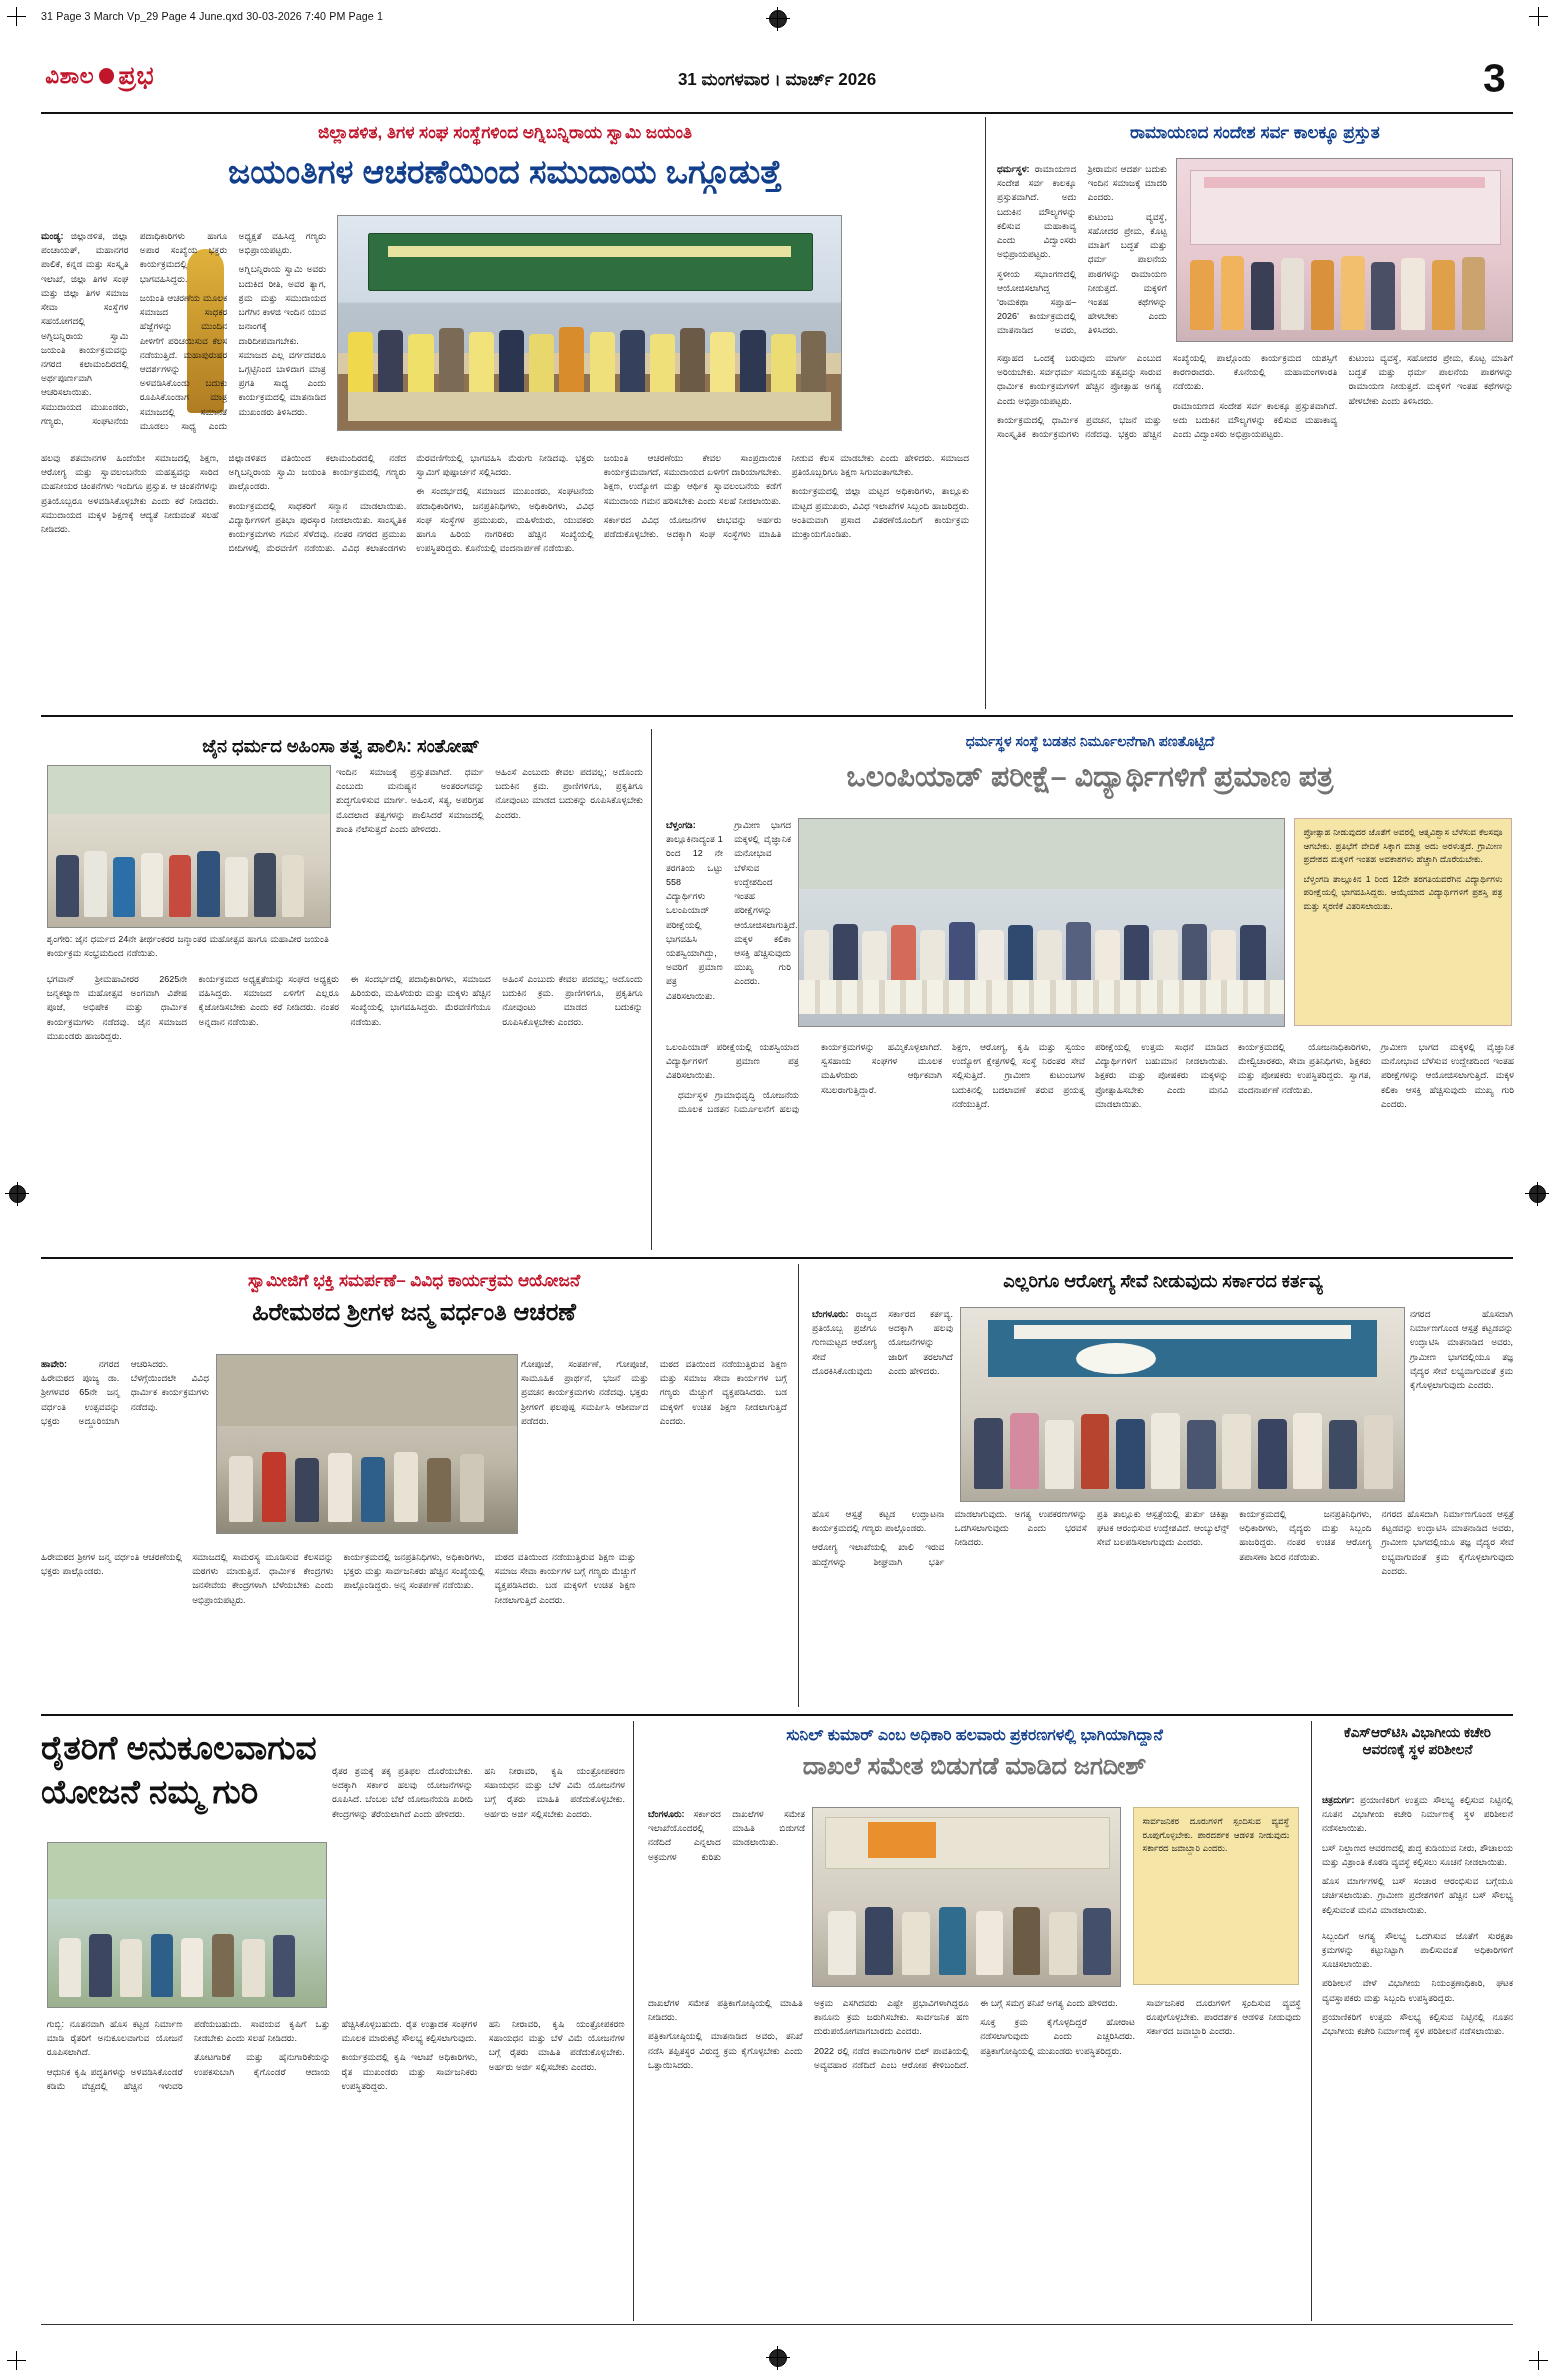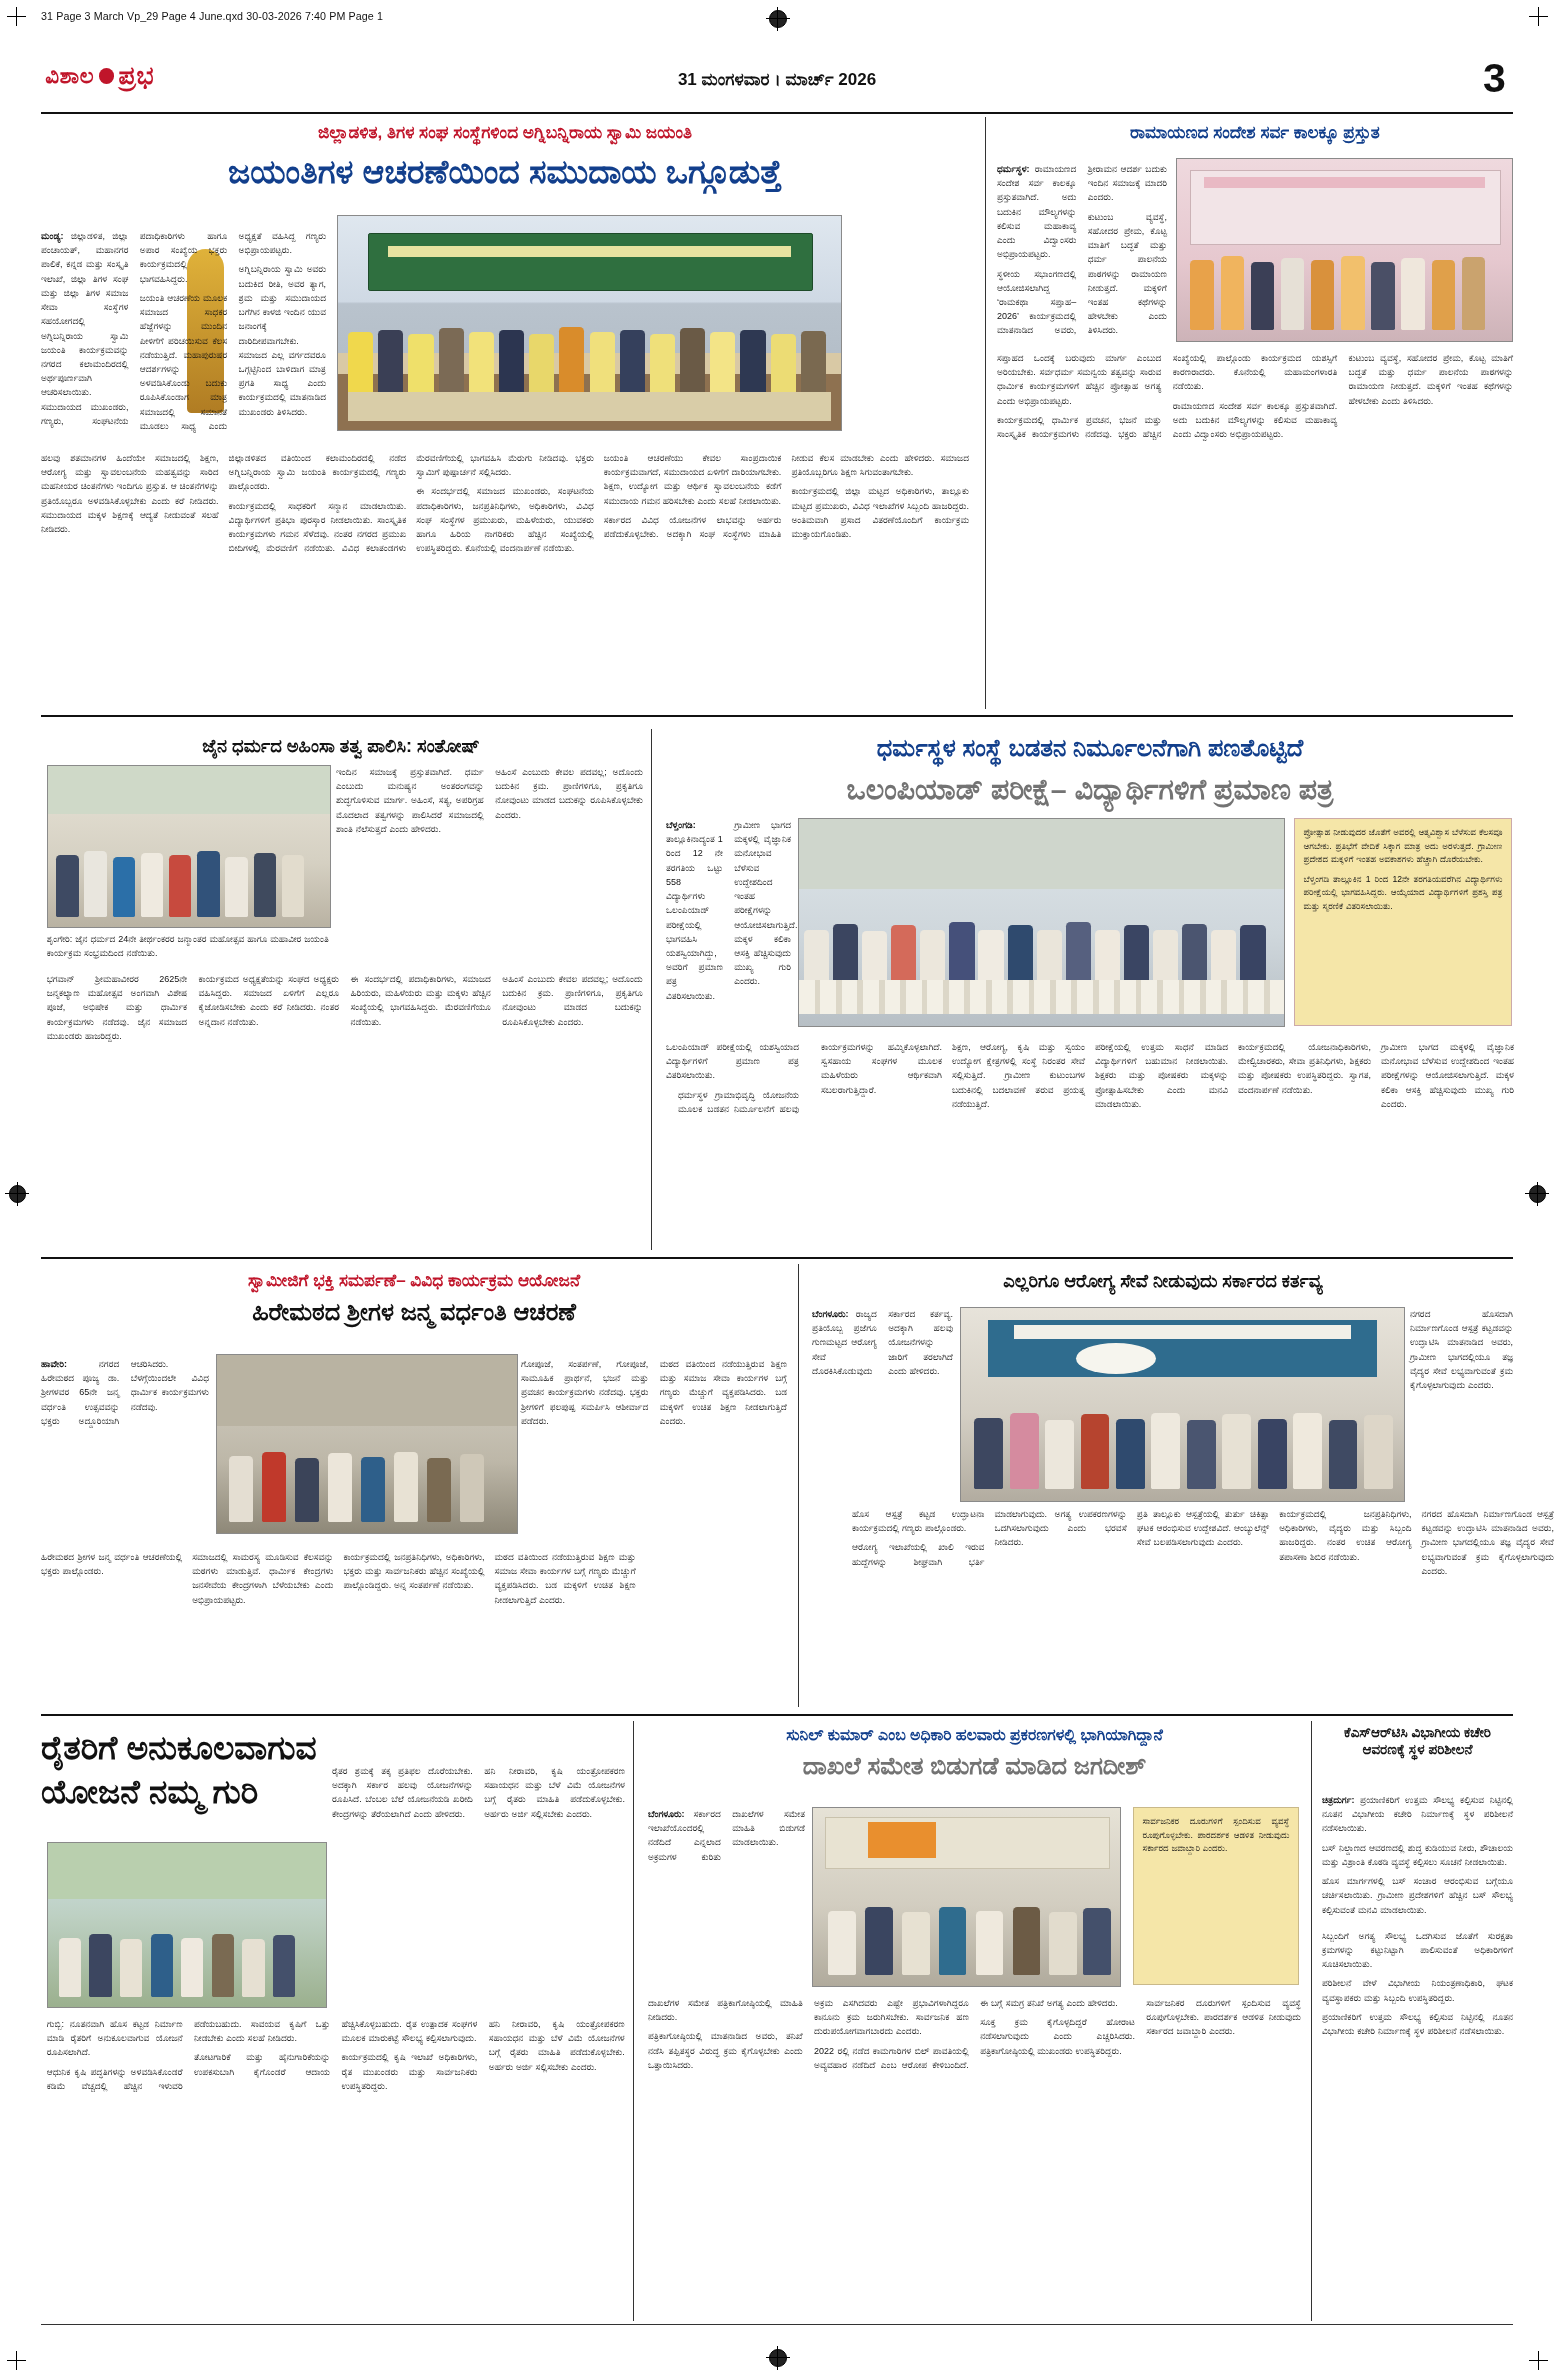--- a/index.html
+++ b/index.html
@@ -215,21 +215,21 @@
     </div>
 
     <div class="block col cols4" style="left:5.7px;top:921px;width:596px;height:275px;">
       <p style="margin:0 0 5px 0;">ಭಗವಾನ್ ಶ್ರೀಮಹಾವೀರರ 2625ನೇ ಜನ್ಮಕಲ್ಯಾಣ ಮಹೋತ್ಸವ ಅಂಗವಾಗಿ ವಿಶೇಷ ಪೂಜೆ, ಅಭಿಷೇಕ ಮತ್ತು ಧಾರ್ಮಿಕ ಕಾರ್ಯಕ್ರಮಗಳು ನಡೆದವು. ಜೈನ ಸಮಾಜದ ಮುಖಂಡರು ಹಾಜರಿದ್ದರು.</p>
       <p style="margin:0 0 5px 0;">ಕಾರ್ಯಕ್ರಮದ ಅಧ್ಯಕ್ಷತೆಯನ್ನು ಸಂಘದ ಅಧ್ಯಕ್ಷರು ವಹಿಸಿದ್ದರು. ಸಮಾಜದ ಏಳಿಗೆಗೆ ಎಲ್ಲರೂ ಕೈಜೋಡಿಸಬೇಕು ಎಂದು ಕರೆ ನೀಡಿದರು. ನಂತರ ಅನ್ನದಾನ ನಡೆಯಿತು.</p>
       <p style="margin:0 0 5px 0;">ಈ ಸಂದರ್ಭದಲ್ಲಿ ಪದಾಧಿಕಾರಿಗಳು, ಸಮಾಜದ ಹಿರಿಯರು, ಮಹಿಳೆಯರು ಮತ್ತು ಮಕ್ಕಳು ಹೆಚ್ಚಿನ ಸಂಖ್ಯೆಯಲ್ಲಿ ಭಾಗವಹಿಸಿದ್ದರು. ಮೆರವಣಿಗೆಯೂ ನಡೆಯಿತು.</p>
       <p style="margin:0 0 5px 0;">ಅಹಿಂಸೆ ಎಂಬುದು ಕೇವಲ ಪದವಲ್ಲ; ಅದೊಂದು ಬದುಕಿನ ಕ್ರಮ. ಪ್ರಾಣಿಗಳಿಗೂ, ಪ್ರಕೃತಿಗೂ ನೋವುಂಟು ಮಾಡದ ಬದುಕನ್ನು ರೂಪಿಸಿಕೊಳ್ಳಬೇಕು ಎಂದರು.</p>
     </div>
 
     <div class="block" style="left:625px;top:682px;width:848px;">
-      <div class="kicker" style="font-size:24px;color:#123f8c;">ಧರ್ಮಸ್ಥಳ ಸಂಸ್ಥೆ ಬಡತನ ನಿರ್ಮೂಲನೆಗಾಗಿ ಪಣತೊಟ್ಟಿದೆ</div>
+      <div class="kicker" style="font-size:14px;color:#123f8c;">ಧರ್ಮಸ್ಥಳ ಸಂಸ್ಥೆ ಬಡತನ ನಿರ್ಮೂಲನೆಗಾಗಿ ಪಣತೊಟ್ಟಿದೆ</div>
       <div class="headline hl-lg hl-red" style="margin-top:8.6px;">ಒಲಂಪಿಯಾಡ್ ಪರೀಕ್ಷೆ– ವಿದ್ಯಾರ್ಥಿಗಳಿಗೆ ಪ್ರಮಾಣ ಪತ್ರ</div>
     </div>
 
     <div class="photo" style="left:757px;top:767px;width:485px;height:207px;">
       <div style="position:absolute;inset:0;background:linear-gradient(#dfe6ea,#cfd7dc 55%,#b7bfc5 100%);"></div>
       <div style="position:absolute;left:0;top:0;width:100%;height:34%;background:#cfd6cc;"></div>
       <div class="ppl" style="height:70%;">
         <i style="left:1%;width:5.2%;height:58%;background:#ebe7dd;"></i>
         <i style="left:7%;width:5.2%;height:62%;background:#3b4560;"></i>
         <i style="left:13%;width:5.2%;height:57%;background:#eee9df;"></i>
@@ -334,21 +334,21 @@
     </div>
 
     <div class="block col cols2" style="left:771px;top:1256px;width:141px;height:189px;">
       <p style="margin:0 0 5px 0;"><b class="lede">ಬೆಂಗಳೂರು:</b> <span>ರಾಜ್ಯದ ಪ್ರತಿಯೊಬ್ಬ ಪ್ರಜೆಗೂ ಗುಣಮಟ್ಟದ ಆರೋಗ್ಯ ಸೇವೆ ದೊರಕಿಸಿಕೊಡುವುದು ಸರ್ಕಾರದ ಕರ್ತವ್ಯ. ಅದಕ್ಕಾಗಿ ಹಲವು ಯೋಜನೆಗಳನ್ನು ಜಾರಿಗೆ ತರಲಾಗಿದೆ ಎಂದು ಹೇಳಿದರು.</span></p>
     </div>
 
     <div class="block col" style="left:1369px;top:1256px;width:103px;height:189px;">
       <p style="margin:0 0 5px 0;">ನಗರದ ಹೊಸದಾಗಿ ನಿರ್ಮಾಣಗೊಂಡ ಆಸ್ಪತ್ರೆ ಕಟ್ಟಡವನ್ನು ಉದ್ಘಾಟಿಸಿ ಮಾತನಾಡಿದ ಅವರು, ಗ್ರಾಮೀಣ ಭಾಗದಲ್ಲಿಯೂ ತಜ್ಞ ವೈದ್ಯರ ಸೇವೆ ಲಭ್ಯವಾಗುವಂತೆ ಕ್ರಮ ಕೈಗೊಳ್ಳಲಾಗುವುದು ಎಂದರು.</p>
     </div>
 
-    <div class="block col cols5" style="left:771px;top:1456px;width:702px;height:200px;margin-left:40px;">
+    <div class="block col cols5" style="left:771px;top:1456px;width:702px;height:200px;">
       <p style="margin:0 0 5px 0;">ಹೊಸ ಆಸ್ಪತ್ರೆ ಕಟ್ಟಡ ಉದ್ಘಾಟನಾ ಕಾರ್ಯಕ್ರಮದಲ್ಲಿ ಗಣ್ಯರು ಪಾಲ್ಗೊಂಡರು.</p>
       <p style="margin:0 0 5px 0;">ಆರೋಗ್ಯ ಇಲಾಖೆಯಲ್ಲಿ ಖಾಲಿ ಇರುವ ಹುದ್ದೆಗಳನ್ನು ಶೀಘ್ರವಾಗಿ ಭರ್ತಿ ಮಾಡಲಾಗುವುದು. ಅಗತ್ಯ ಉಪಕರಣಗಳನ್ನು ಒದಗಿಸಲಾಗುವುದು ಎಂದು ಭರವಸೆ ನೀಡಿದರು.</p>
       <p style="margin:0 0 5px 0;">ಪ್ರತಿ ತಾಲ್ಲೂಕು ಆಸ್ಪತ್ರೆಯಲ್ಲಿ ತುರ್ತು ಚಿಕಿತ್ಸಾ ಘಟಕ ಆರಂಭಿಸುವ ಉದ್ದೇಶವಿದೆ. ಆಂಬ್ಯುಲೆನ್ಸ್ ಸೇವೆ ಬಲಪಡಿಸಲಾಗುವುದು ಎಂದರು.</p>
       <p style="margin:0 0 5px 0;">ಕಾರ್ಯಕ್ರಮದಲ್ಲಿ ಜನಪ್ರತಿನಿಧಿಗಳು, ಅಧಿಕಾರಿಗಳು, ವೈದ್ಯರು ಮತ್ತು ಸಿಬ್ಬಂದಿ ಹಾಜರಿದ್ದರು. ನಂತರ ಉಚಿತ ಆರೋಗ್ಯ ತಪಾಸಣಾ ಶಿಬಿರ ನಡೆಯಿತು.</p>
       <p style="margin:0 0 5px 0;">ನಗರದ ಹೊಸದಾಗಿ ನಿರ್ಮಾಣಗೊಂಡ ಆಸ್ಪತ್ರೆ ಕಟ್ಟಡವನ್ನು ಉದ್ಘಾಟಿಸಿ ಮಾತನಾಡಿದ ಅವರು, ಗ್ರಾಮೀಣ ಭಾಗದಲ್ಲಿಯೂ ತಜ್ಞ ವೈದ್ಯರ ಸೇವೆ ಲಭ್ಯವಾಗುವಂತೆ ಕ್ರಮ ಕೈಗೊಳ್ಳಲಾಗುವುದು ಎಂದರು.</p>
     </div>
 
     <div class="vrule" style="left:592px;top:1670px;height:600px;"></div>
     <div class="vrule" style="left:1270px;top:1670px;height:600px;"></div>
     <div class="hrule" style="left:0;top:2273px;width:1472px;"></div>

